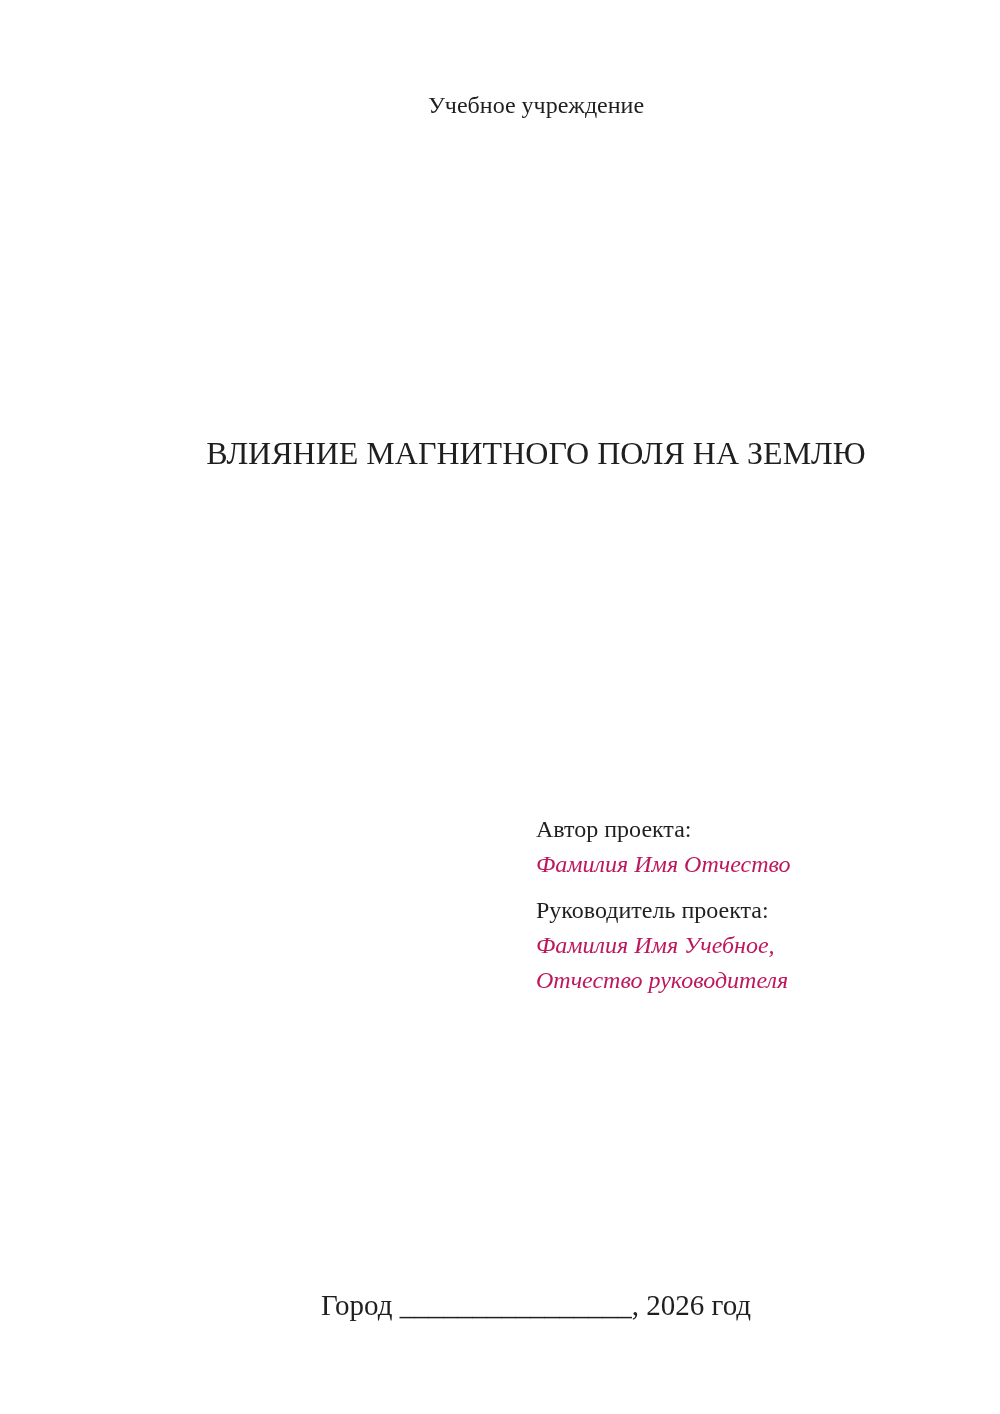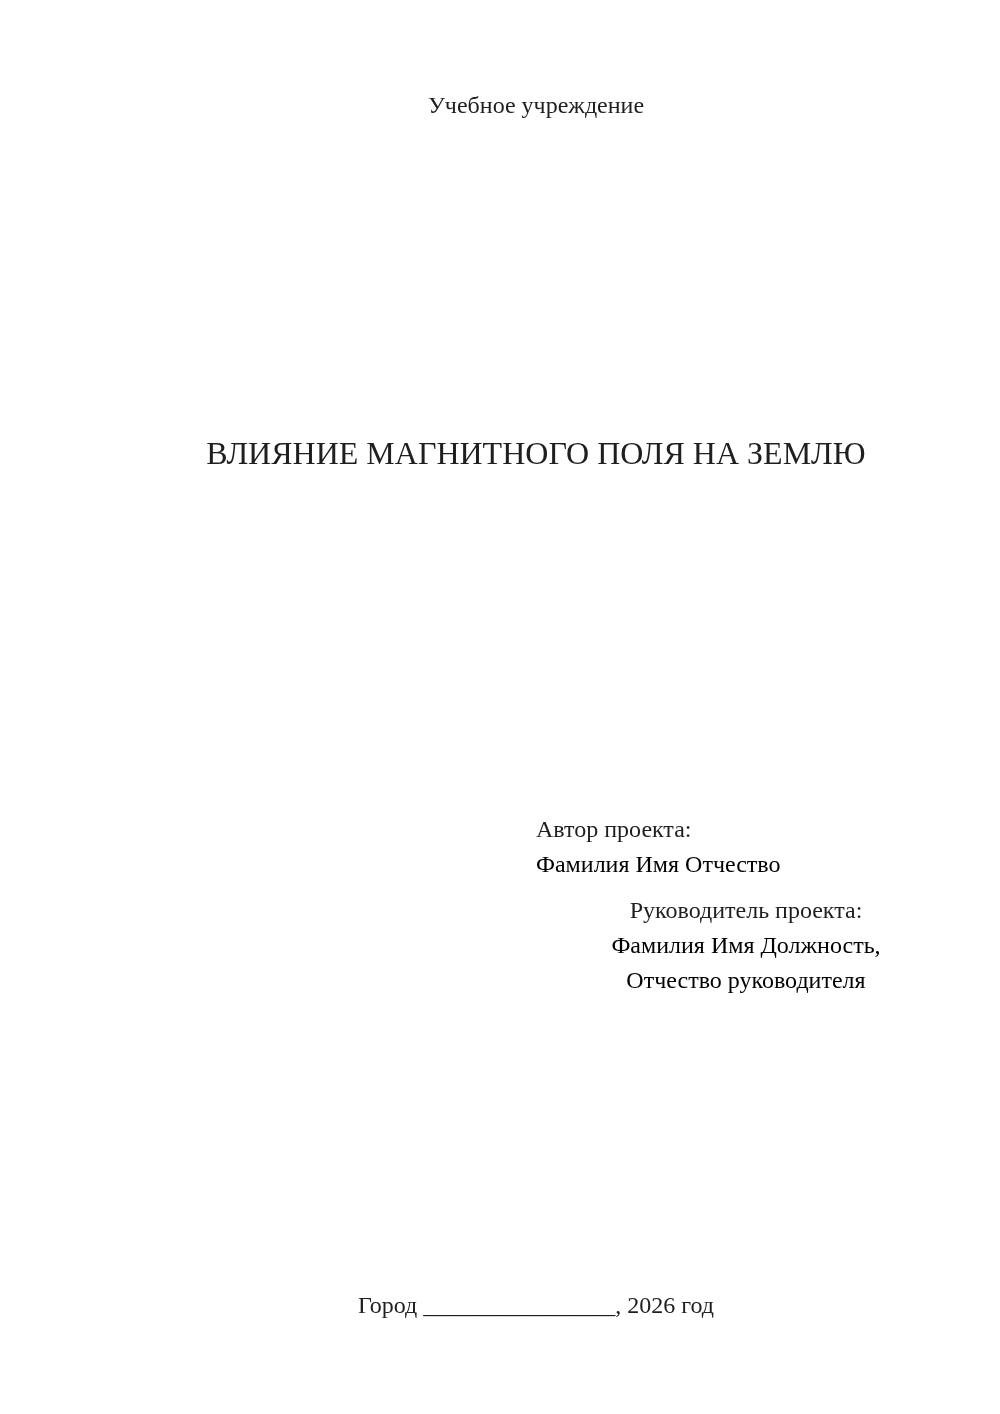--- a/index.html
+++ b/index.html
@@ -42,27 +42,28 @@
   }
   .credits-block {
     position: absolute;
     left: 536px;
     width: 420px;
     font-size: 24px;
     line-height: 35px;
     text-align: left;
   }
   .author-section { top: 788px; margin-top: 24px; }
-  .supervisor-section { top: 893px; text-align: center; }
+  .supervisor-section { top: 893px; }
   .placeholder {
-    color: #000000;
+    color: #be185d;
+    font-style: italic;
   }
   .footer-line {
     top: 1291px;
-    font-size: 24px;
+    font-size: 29px;
     line-height: 29px;
   }
   .label {
     color: #1f1f1f;
   }
 </style>
 </head>
 <body>
 
 <div class="page">
@@ -72,19 +73,19 @@
 
   <div class="centered-block project-title">ВЛИЯНИЕ МАГНИТНОГО ПОЛЯ НА ЗЕМЛЮ</div>
 
   <div class="credits-block author-section">
     <div class="label">Автор проекта:</div>
     <div class="placeholder">Фамилия Имя Отчество</div>
   </div>
 
   <div class="credits-block supervisor-section">
     <div class="label">Руководитель проекта:</div>
-    <div class="placeholder">Фамилия Имя Должность,</div>
+    <div class="placeholder">Фамилия Имя Учебное,</div>
     <div class="placeholder">Отчество руководителя</div>
   </div>
 
   <div class="centered-block footer-line"><span>Город</span> <span>________________</span><span>, 2026 год</span></div>
 
 </div>
 
 </body></html>

